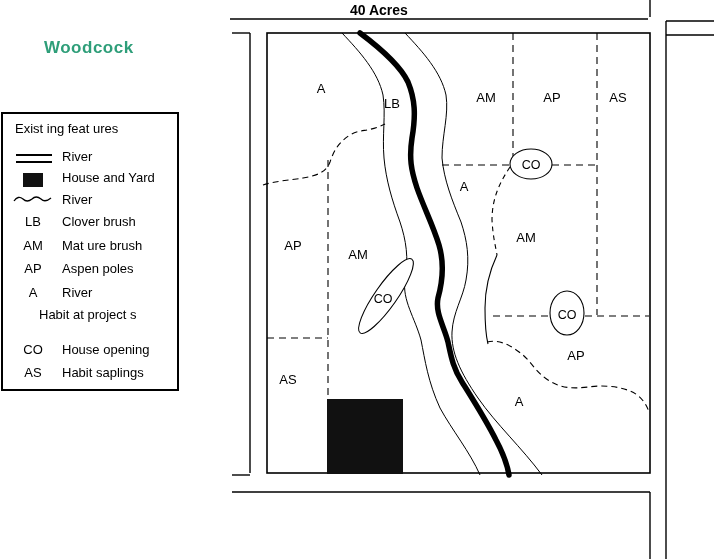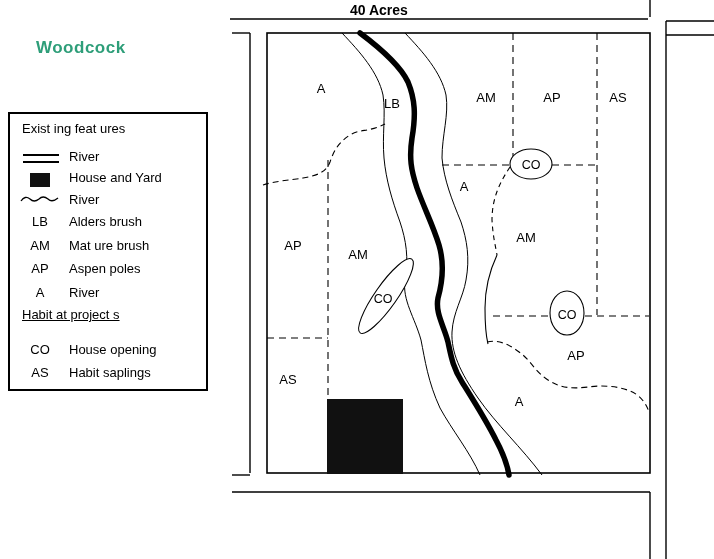--- a/index.html
+++ b/index.html
@@ -1,41 +1,41 @@
 <!DOCTYPE html>
 <html><head>
 <meta charset="utf-8">
 <style>
   html,body{margin:0;padding:0;}
   body{
     width:714px;height:559px;position:relative;background:#ffffff;
     font-family:"Liberation Sans",sans-serif;color:#000;overflow:hidden;
   }
   .page-title{
-    position:absolute;left:36px;top:38px;margin:0;
+    position:absolute;left:44px;top:38px;margin:0;
     font-size:17px;font-weight:bold;letter-spacing:.5px;color:#2E9E79;
   }
   .acres-title{
     position:absolute;left:350px;top:2px;width:220px;
     font-size:14px;font-weight:bold;
   }
   .legend{
-    position:absolute;left:8px;top:112px;width:174px;height:275px;
-    border:2px solid #000;background:#fff;font-size:13px;padding-left:22px;
+    position:absolute;left:1px;top:112px;width:174px;height:275px;
+    border:2px solid #000;background:#fff;font-size:13px;
   }
   .legend .hdr{position:absolute;left:12px;white-space:nowrap;}
   .legend .row-label{position:absolute;left:59px;white-space:nowrap;}
   .legend .code{position:absolute;left:8px;width:44px;text-align:center;white-space:nowrap;}
   .road-sym{
     position:absolute;left:13px;top:40px;width:36px;height:5px;
     border-top:2px solid #000;border-bottom:2px solid #000;
   }
   .house-sym{position:absolute;left:20px;top:59px;width:20px;height:14px;background:#111;}
   .river-sym{position:absolute;left:9px;top:80px;}
-  .u{text-decoration:underline;}
+  .u{margin-left:24px;}
   svg{position:absolute;left:0;top:0;}
   svg text{font-family:"Liberation Sans",sans-serif;font-size:13px;fill:#000;}
   svg text.sm{font-size:12.5px;}
 </style>
 </head>
 <body>
 
 <div class="page-title">Woodcock</div>
 <div class="acres-title">40 Acres</div>
 
@@ -49,21 +49,21 @@
   <div class="row-label" style="top:56px">House and Yard</div>
 
   <div class="river-sym">
     <svg width="44" height="12" viewBox="0 0 44 12">
       <path d="M2,7 q4,-6 9,-2 q4,4 9,0 q4,-4 9,0 q4,4 10,-1" fill="none" stroke="#000" stroke-width="1.3"></path>
     </svg>
   </div>
   <div class="row-label" style="top:78px">River</div>
 
   <div class="code" style="top:100px">LB</div>
-  <div class="row-label" style="top:100px">Alders brush</div>
+  <div class="row-label" style="top:100px">Clover brush</div>
 
   <div class="code" style="top:124px">AM</div>
   <div class="row-label" style="top:124px">Mat ure brush</div>
 
   <div class="code" style="top:147px">AP</div>
   <div class="row-label" style="top:147px">Aspen poles</div>
 
   <div class="code" style="top:171px">A</div>
   <div class="row-label" style="top:171px">River</div>
 

